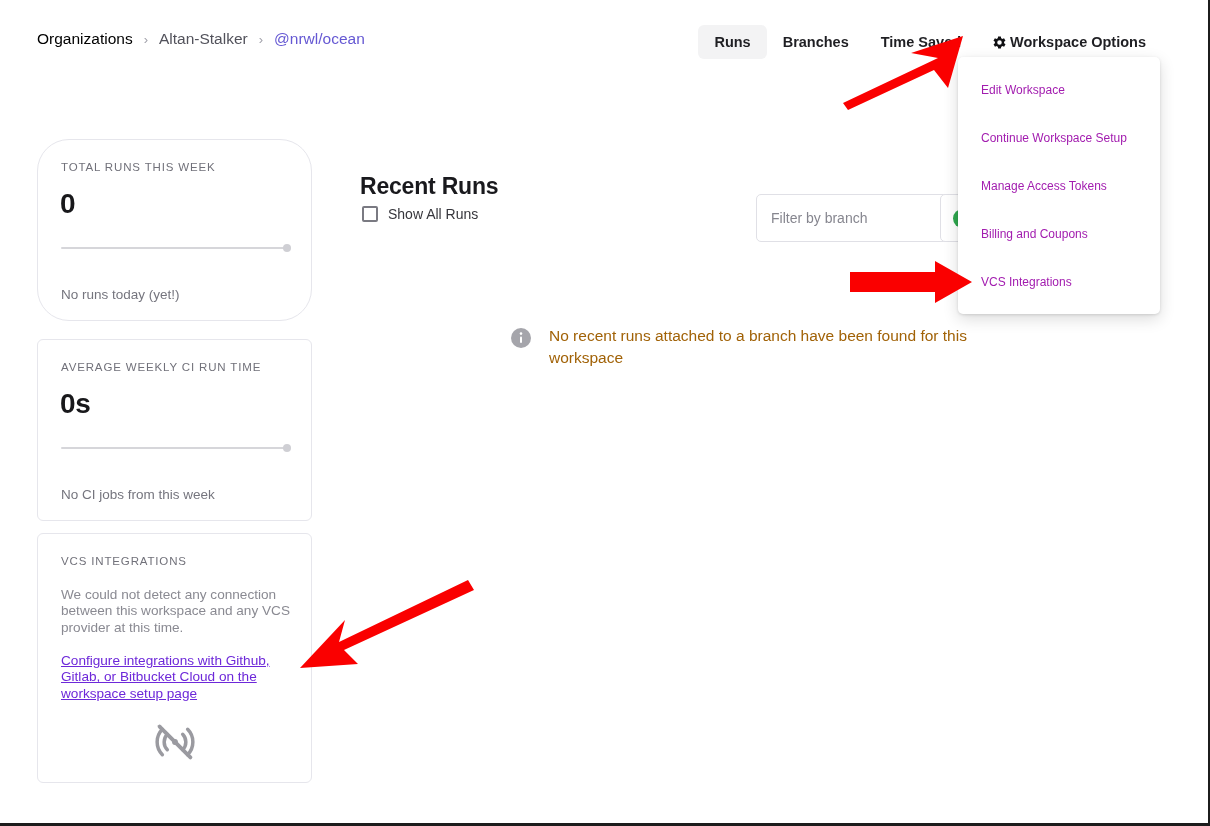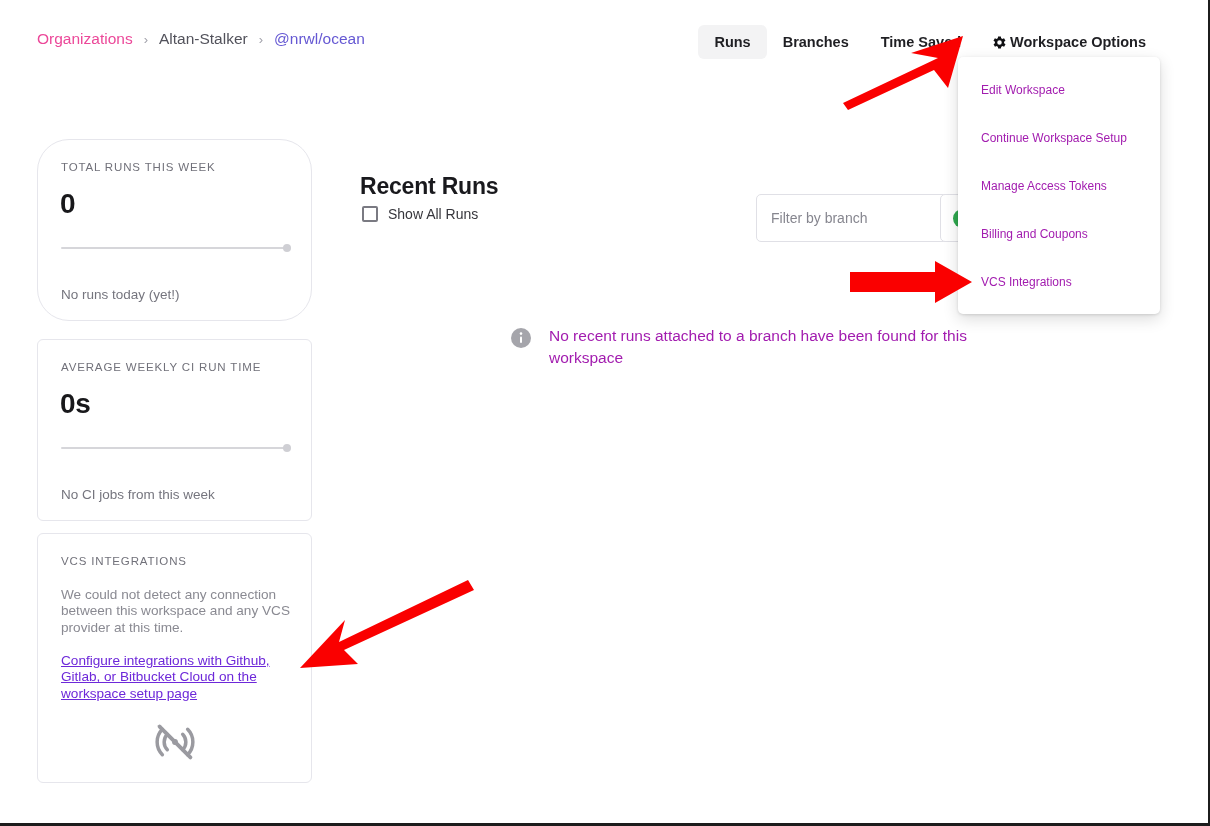--- a/index.html
+++ b/index.html
@@ -40,21 +40,21 @@
   .breadcrumb {
     position: absolute;
     left: 37px;
     top: 30px;
     display: flex;
     align-items: center;
     gap: 11px;
     font-size: 15.5px;
   }
   .crumb {
-    color: #ec4899;
+    color: #000000;
     white-space: nowrap;
   }
   .crumb.muted-dark { color: #52525b; }
   .crumb.current {
     color: #6558d3;
   }
   .crumb-sep {
     color: #a1a1aa;
     font-size: 13px;
     line-height: 1;
@@ -287,21 +287,21 @@
     left: 511px;
     top: 325px;
     display: flex;
     gap: 18px;
     align-items: flex-start;
   }
   .info-icon { width: 20px; height: 20px; flex: none; margin-top: 3px; }
   .empty-text {
     font-size: 15.5px;
     line-height: 22px;
-    color: #a21caf;
+    color: #a16207;
     width: 430px;
   }
 
   
   .arrow-layer {
     position: absolute;
     left: 0; top: 0;
     width: 1210px; height: 826px;
     pointer-events: none;
     z-index: 60;

